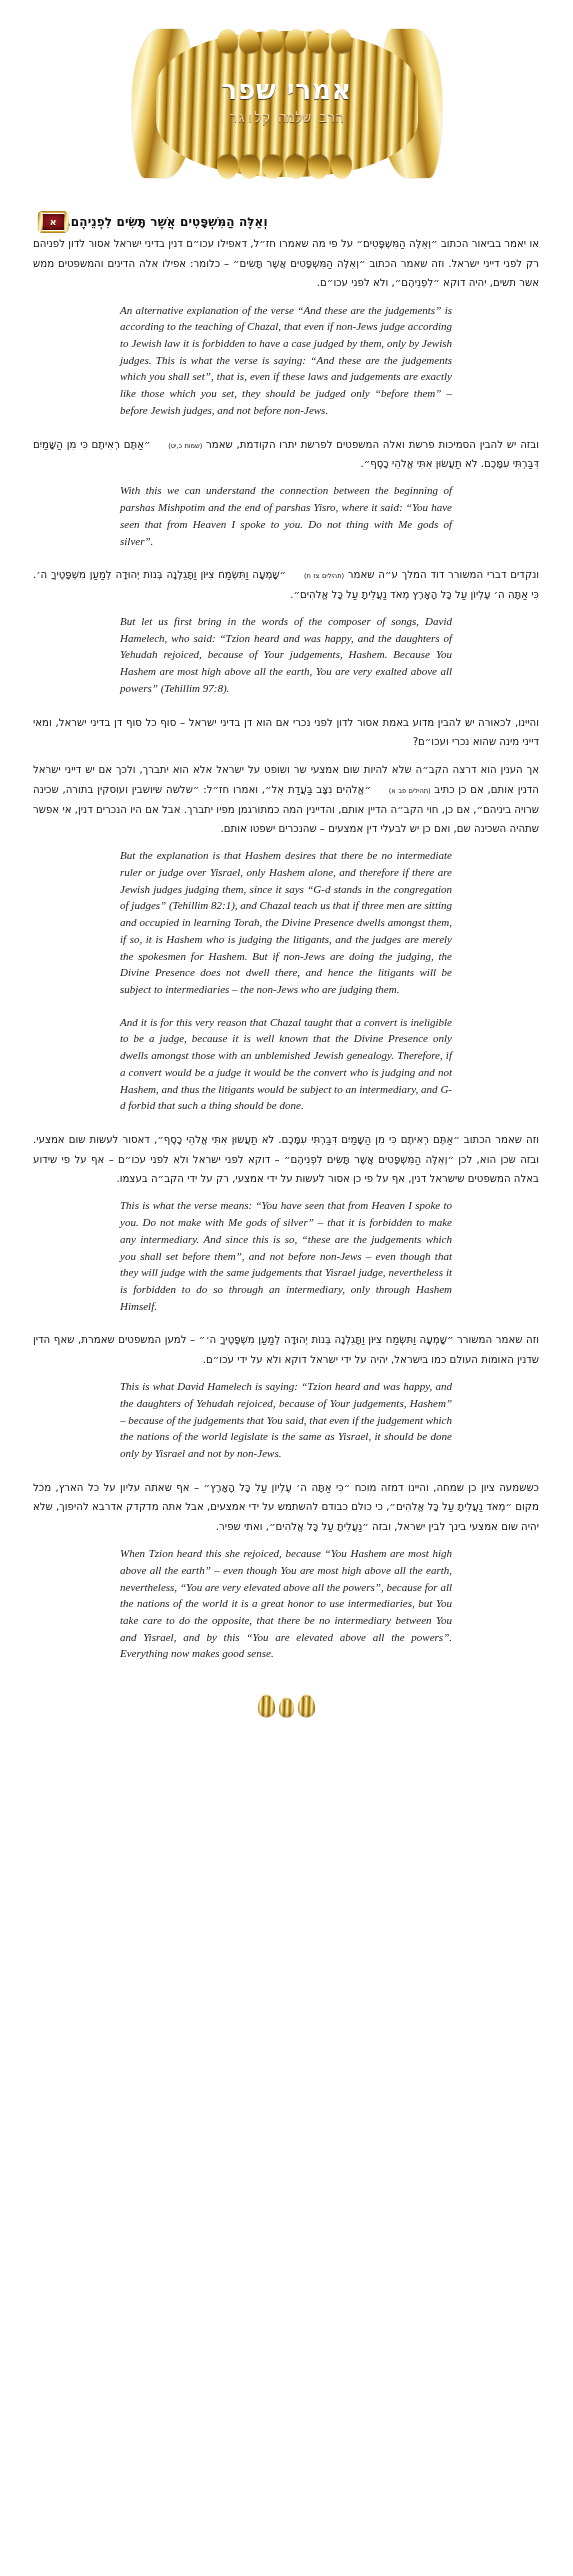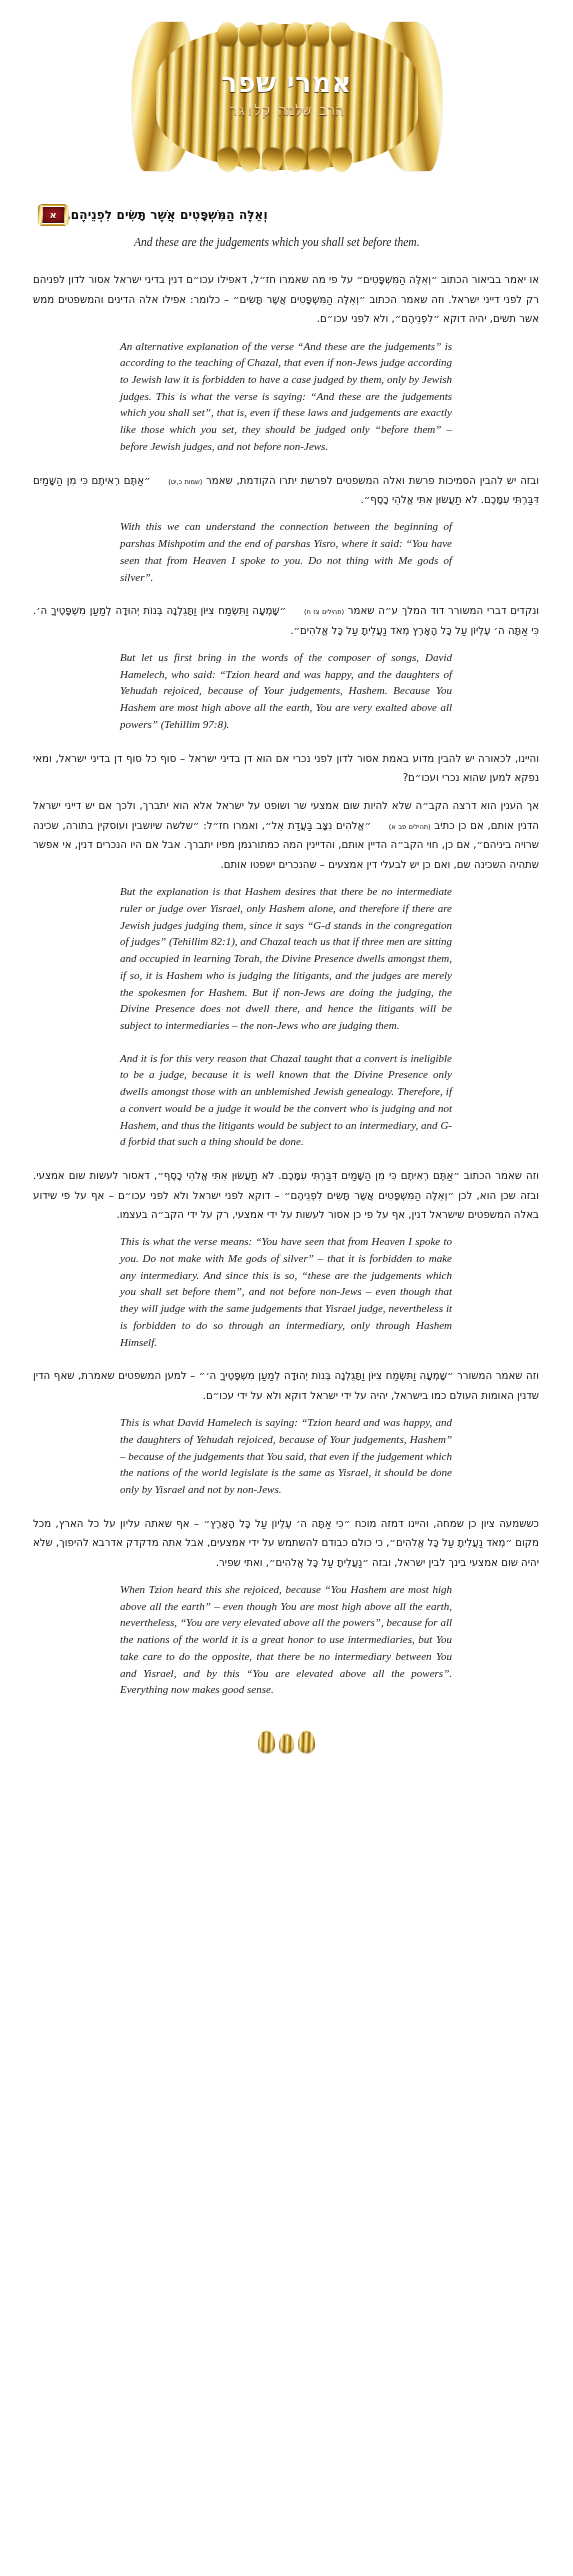--- a/index.html
+++ b/index.html
@@ -23,21 +23,21 @@
     padding: 0;
     overflow: hidden;
   }
 
   
   .masthead {
     width: 100%;
     display: flex;
     justify-content: center;
     align-items: flex-start;
-    padding-top: 21px;
+    padding-top: 28px;
     padding-bottom: 2.9px;
   }
   .scroll-banner {
     position: relative;
     width: 310px;
     height: 152px;
     display: flex;
     align-items: center;
     justify-content: center;
   }
@@ -319,37 +319,36 @@
 
   <div class="content">
 
     <div class="verse-heading">
       <div class="letter-badge">
         <span class="glyph">א</span>
       </div>
       <div class="verse-text">וְאֵלֶּה הַמִּשְׁפָּטִים אֲשֶׁר תָּשִׂים לִפְנֵיהֶם.</div>
     </div>
 
-    <div class="verse-translation">And these are the judgements which you shall set before them.</div>
 
     <div id="blocks-container">
         <div class="block">
           <p class="heb-par">או יאמר בביאור הכתוב ״וְאֵלֶּה הַמִּשְׁפָּטִים״ על פי מה שאמרו חז״ל, דאפילו עכו״ם דנין בדיני ישראל אסור לדון לפניהם רק לפני דייני ישראל. וזה שאמר הכתוב ״וְאֵלֶּה הַמִּשְׁפָּטִים אֲשֶׁר תָּשִׂים״ – כלומר: אפילו אלה הדינים והמשפטים ממש אשר תשים, יהיה דוקא ״לִפְנֵיהֶם״, ולא לפני עכו״ם.</p>
           <p class="eng-par">An alternative explanation of the verse “And these are the judgements” is according to the teaching of Chazal, that even if non-Jews judge according to Jewish law it is forbidden to have a case judged by them, only by Jewish judges. This is what the verse is saying: “And these are the judgements which you shall set”, that is, even if these laws and judgements are exactly like those which you set, they should be judged only “before them” – before Jewish judges, and not before non-Jews.</p>
         </div>
         <div class="block">
           <p class="heb-par">ובזה יש להבין הסמיכות פרשת ואלה המשפטים לפרשת יתרו הקודמת, שאמר <span class="src">(שמות כ,יט)</span> ״אַתֶּם רְאִיתֶם כִּי מִן הַשָּׁמַיִם דִּבַּרְתִּי עִמָּכֶם. לֹא תַעֲשׂוּן אִתִּי אֱלֹהֵי כָסֶף״.</p>
           <p class="eng-par">With this we can understand the connection between the beginning of parshas Mishpotim and the end of parshas Yisro, where it said: “You have seen that from Heaven I spoke to you. Do not thing with Me gods of silver”.</p>
         </div>
         <div class="block">
           <p class="heb-par">ונקדים דברי המשורר דוד המלך ע״ה שאמר <span class="src">(תהילים צז ח)</span> ״שָׁמְעָה וַתִּשְׂמַח צִיּוֹן וַתָּגֵלְנָה בְּנוֹת יְהוּדָה לְמַעַן מִשְׁפָּטֶיךָ ה׳. כִּי אַתָּה ה׳ עֶלְיוֹן עַל כָּל הָאָרֶץ מְאֹד נַעֲלֵיתָ עַל כָּל אֱלֹהִים״.</p>
           <p class="eng-par">But let us first bring in the words of the composer of songs, David Hamelech, who said: “Tzion heard and was happy, and the daughters of Yehudah rejoiced, because of Your judgements, Hashem. Because You Hashem are most high above all the earth, You are very exalted above all powers” (Tehillim 97:8).</p>
         </div>
         <div class="block">
-          <p class="heb-par">והיינו, לכאורה יש להבין מדוע באמת אסור לדון לפני נכרי אם הוא דן בדיני ישראל – סוף כל סוף דן בדיני ישראל, ומאי נפקא למען שהוא נכרי ועכו״ם?</p>
+          <p class="heb-par">והיינו, לכאורה יש להבין מדוע באמת אסור לדון לפני נכרי אם הוא דן בדיני ישראל – סוף כל סוף דן בדיני ישראל, ומאי דייני מינה שהוא נכרי ועכו״ם?</p>
         </div>
         <div class="block">
           <p class="heb-par">אך הענין הוא דרצה הקב״ה שלא להיות שום אמצעי שר ושופט על ישראל אלא הוא יתברך, ולכך אם יש דייני ישראל הדנין אותם, אם כן כתיב <span class="src">(תהילים פב א)</span> ״אֱלֹהִים נִצָּב בַּעֲדַת אֵל״, ואמרו חז״ל: ״שלשה שיושבין ועוסקין בתורה, שכינה שרויה ביניהם״, אם כן, חוי הקב״ה הדיין אותם, והדיינין המה כמתורגמן מפיו יתברך. אבל אם היו הנכרים דנין, אי אפשר שתהיה השכינה שם, ואם כן יש לבעלי דין אמצעים – שהנכרים ישפטו אותם.</p>
           <p class="eng-par">But the explanation is that Hashem desires that there be no intermediate ruler or judge over Yisrael, only Hashem alone, and therefore if there are Jewish judges judging them, since it says “G-d stands in the congregation of judges” (Tehillim 82:1), and Chazal teach us that if three men are sitting and occupied in learning Torah, the Divine Presence dwells amongst them, if so, it is Hashem who is judging the litigants, and the judges are merely the spokesmen for Hashem. But if non-Jews are doing the judging, the Divine Presence does not dwell there, and hence the litigants will be subject to intermediaries – the non-Jews who are judging them.</p>
         </div>
         <div class="block">
           <p class="eng-par">And it is for this very reason that Chazal taught that a convert is ineligible to be a judge, because it is well known that the Divine Presence only dwells amongst those with an unblemished Jewish genealogy. Therefore, if a convert would be a judge it would be the convert who is judging and not Hashem, and thus the litigants would be subject to an intermediary, and G-d forbid that such a thing should be done.</p>
         </div>
         <div class="block">
           <p class="heb-par">וזה שאמר הכתוב ״אַתֶּם רְאִיתֶם כִּי מִן הַשָּׁמַיִם דִּבַּרְתִּי עִמָּכֶם. לֹא תַעֲשׂוּן אִתִּי אֱלֹהֵי כָסֶף״, דאסור לעשות שום אמצעי. ובזה שכן הוא, לכן ״וְאֵלֶּה הַמִּשְׁפָּטִים אֲשֶׁר תָּשִׂים לִפְנֵיהֶם״ – דוקא לפני ישראל ולא לפני עכו״ם – אף על פי שידוע באלה המשפטים שישראל דנין, אף על פי כן אסור לעשות על ידי אמצעי, רק על ידי הקב״ה בעצמו.</p>

